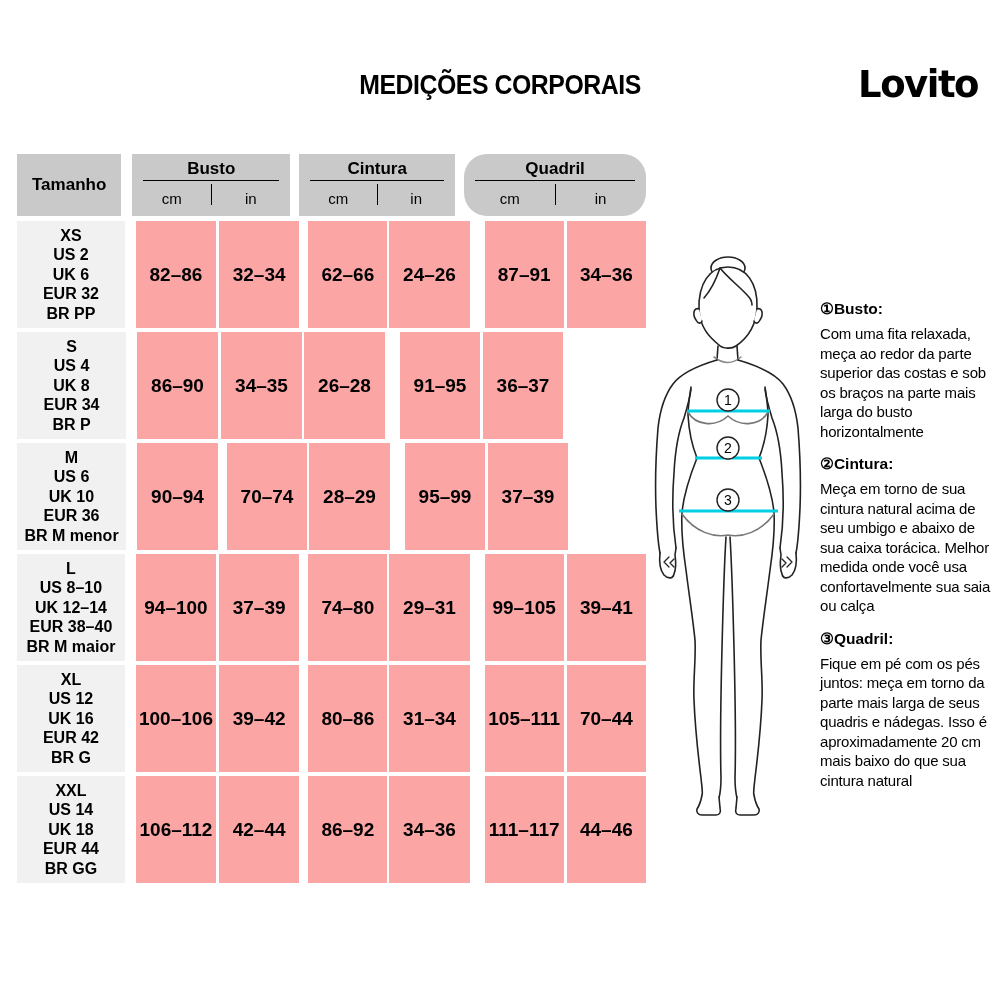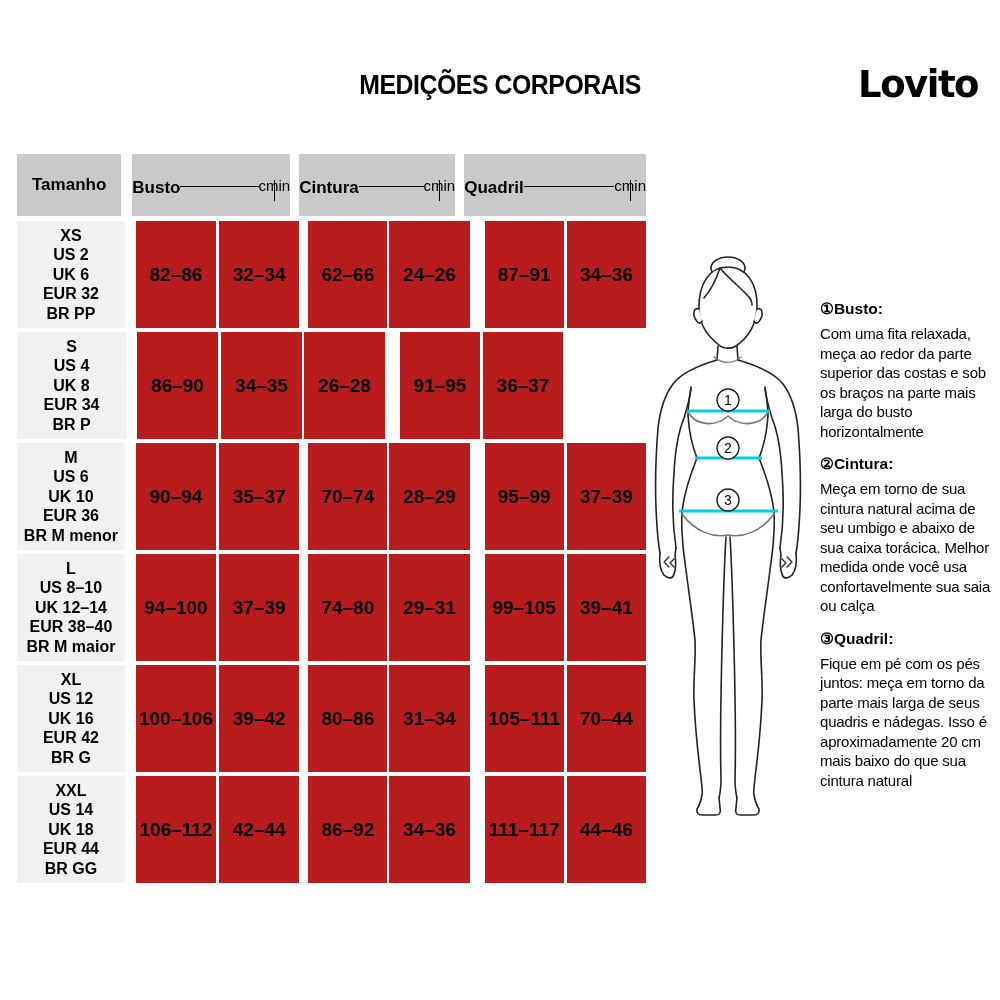--- a/index.html
+++ b/index.html
@@ -13,33 +13,33 @@
   .logo{position:absolute;top:63px;right:22px;font-size:37px;font-weight:bold;
         letter-spacing:-1.5px;font-family:"DejaVu Sans",sans-serif;}
 
   
   .table{position:absolute;left:17px;top:154px;width:629px;}
   .hrow,.trow{display:flex;}
   .trow{margin-top:4px;}
   .cell{display:flex;align-items:center;justify-content:center;}
   .head{background:#c9c9c9;height:62px;}
   .size-head{width:109px;font-weight:bold;font-size:17px;}
-  .group{flex-direction:row;justify-content:flex-start;}
+  .group{flex-direction:column;justify-content:flex-start;}
   .g0{width:165px;margin-left:11px;}
   .g1{width:163px;margin-left:9px;}
-  .g2{width:190px;margin-left:9px;}
+  .g2{width:190px;margin-left:9px;border-radius:23px;}
   .group-label{font-weight:bold;font-size:17px;padding-top:6px;line-height:18px;}
   .rule{width:calc(100% - 22px);border-top:1.6px solid #000;margin-top:2px;}
   .units{display:flex;width:100%;position:relative;flex:1;align-items:center;}
   .units span{flex:1;text-align:center;font-size:15px;}
   .vdiv{position:absolute;left:50%;top:3px;height:21px;border-left:1.6px solid #000;}
 
   .size-cell{flex-direction:column;width:109px;background:#f1f1f1;height:107px;
              font-weight:bold;font-size:16px;line-height:19.5px;text-align:center;}
-  .val{background:#b91c1c;height:107px;font-weight:bold;font-size:19px;}
+  .val{background:#fca5a5;height:107px;font-weight:bold;font-size:19px;}
   .v0{width:81px;margin-left:11px;}
   .v1{width:81px;margin-left:3px;}
   .v2{width:80px;margin-left:9px;}
   .v3{width:81px;margin-left:2px;}
   .v4{width:80px;margin-left:15px;}
   .v5{width:80px;margin-left:3px;}
   .first{margin-top:5px;}
 
   
   .figure{position:absolute;left:640px;top:238px;width:180px;height:582px;}
@@ -123,21 +123,20 @@
         </div>
         <div class="trow">
           <div class="cell size-cell">
             <div>M</div>
             <div>US 6</div>
             <div>UK 10</div>
             <div>EUR 36</div>
             <div>BR M menor</div>
           </div>
           <div class="cell val v0">90–94</div>
-          <div class="cell val v1">35–37</div>
           <div class="cell val v2">70–74</div>
           <div class="cell val v3">28–29</div>
           <div class="cell val v4">95–99</div>
           <div class="cell val v5">37–39</div>
         </div>
         <div class="trow">
           <div class="cell size-cell">
             <div>L</div>
             <div>US 8–10</div>
             <div>UK 12–14</div>

